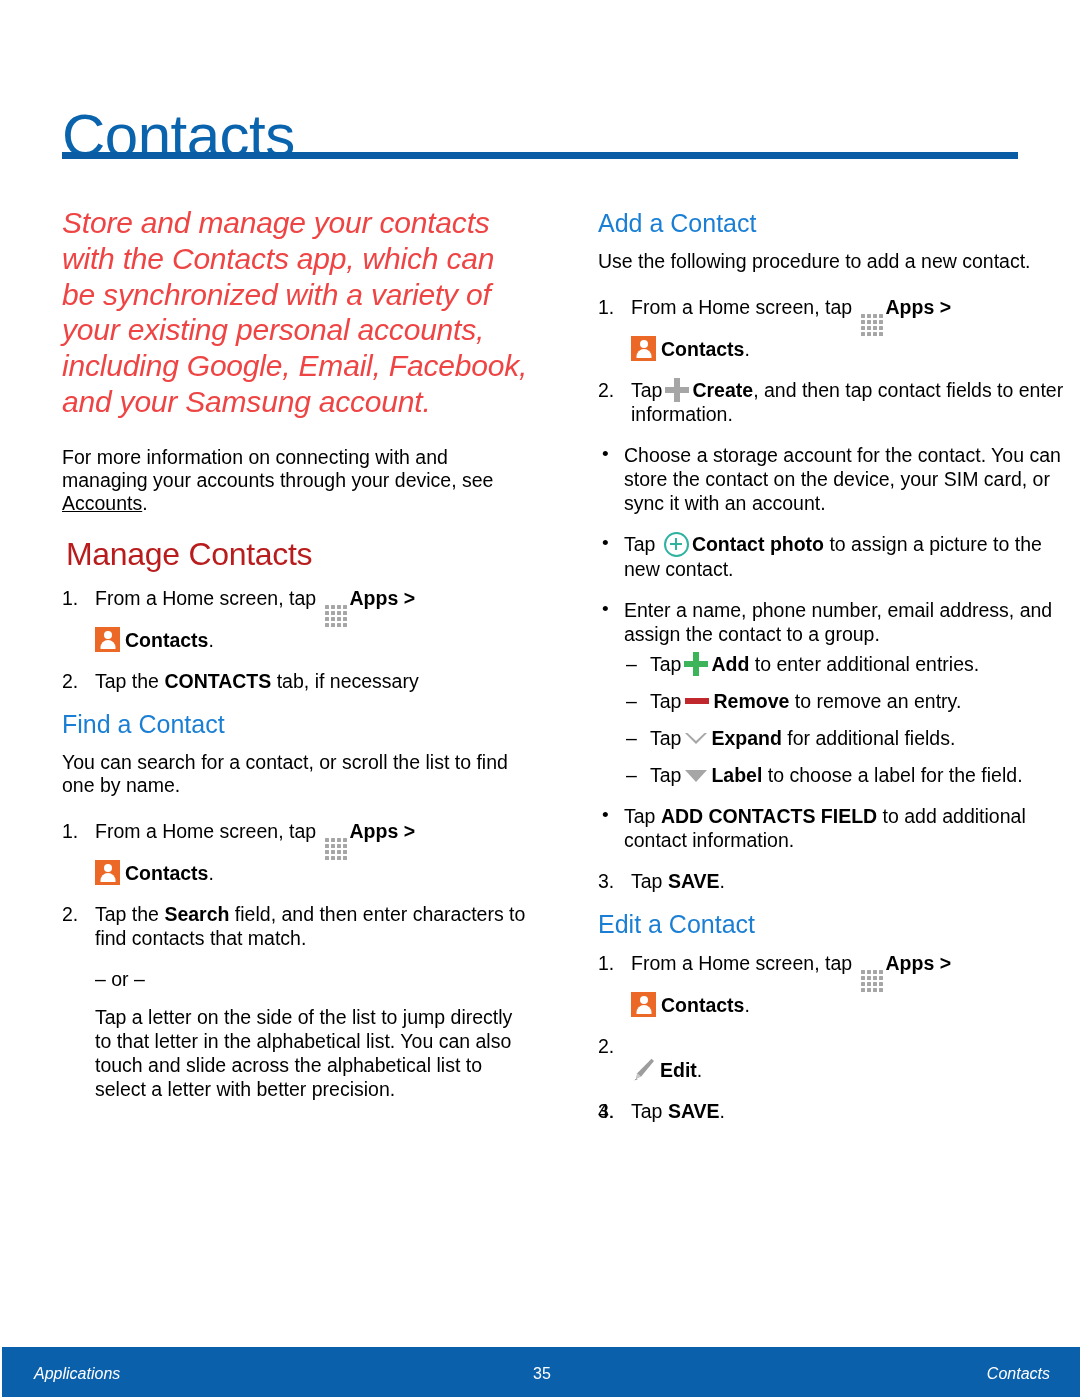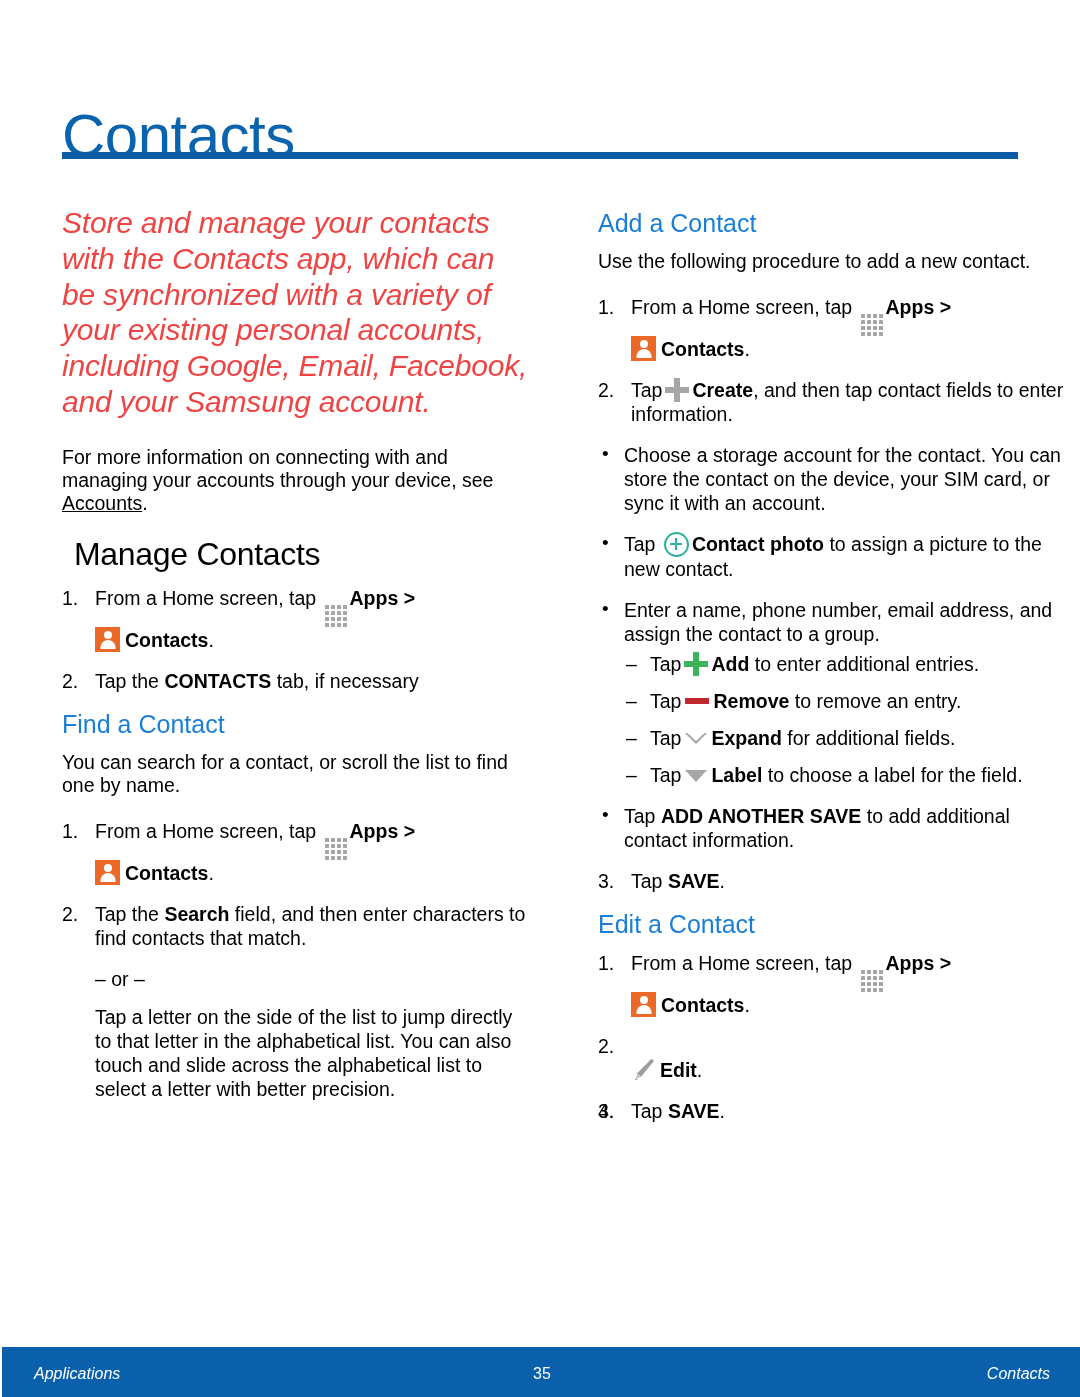--- a/index.html
+++ b/index.html
@@ -62,22 +62,22 @@
   }
   p.body {
     font-size: 19.5px;
     line-height: 23px;
     margin: 0 0 22px 0;
     color: #000;
   }
   .h2 {
     font-size: 32px;
     font-weight: 400;
-    color: #000000;
-    margin: 8px 0 14px 12px;
+    color: #b91c1c;
+    margin: 8px 0 14px 4px;
     line-height: 1.1;
     letter-spacing: -0.3px;
   }
   .h3 {
     font-size: 25px;
     font-weight: 400;
     color: #1a7fd4;
     margin: 4px 0 12px 0;
     line-height: 1.15;
   }
@@ -420,21 +420,21 @@
               <span>Tap</span><span class="tri-icon"><svg width="24" height="14" viewBox="0 0 24 14">
                     <path d="M1 1 L23 1 L12 13 Z" fill="#a6a6a6"></path>
                   </svg></span><b>Label</b>
               <span>to choose a label for the field.</span>
             </li>
           </ul>
         </li>
         <li>
           <span class="mk">•</span>
           <span>Tap</span>
-          <b>ADD ANOTHER SAVE</b>
+          <b>ADD CONTACTS FIELD</b>
           <span>to add additional contact information.</span>
         </li>
       </ul>
 
       <ol class="steps">
         <li>
           <span class="num">3.</span>
           <span>Tap</span>
           <b>SAVE</b><span>.</span>
         </li>

